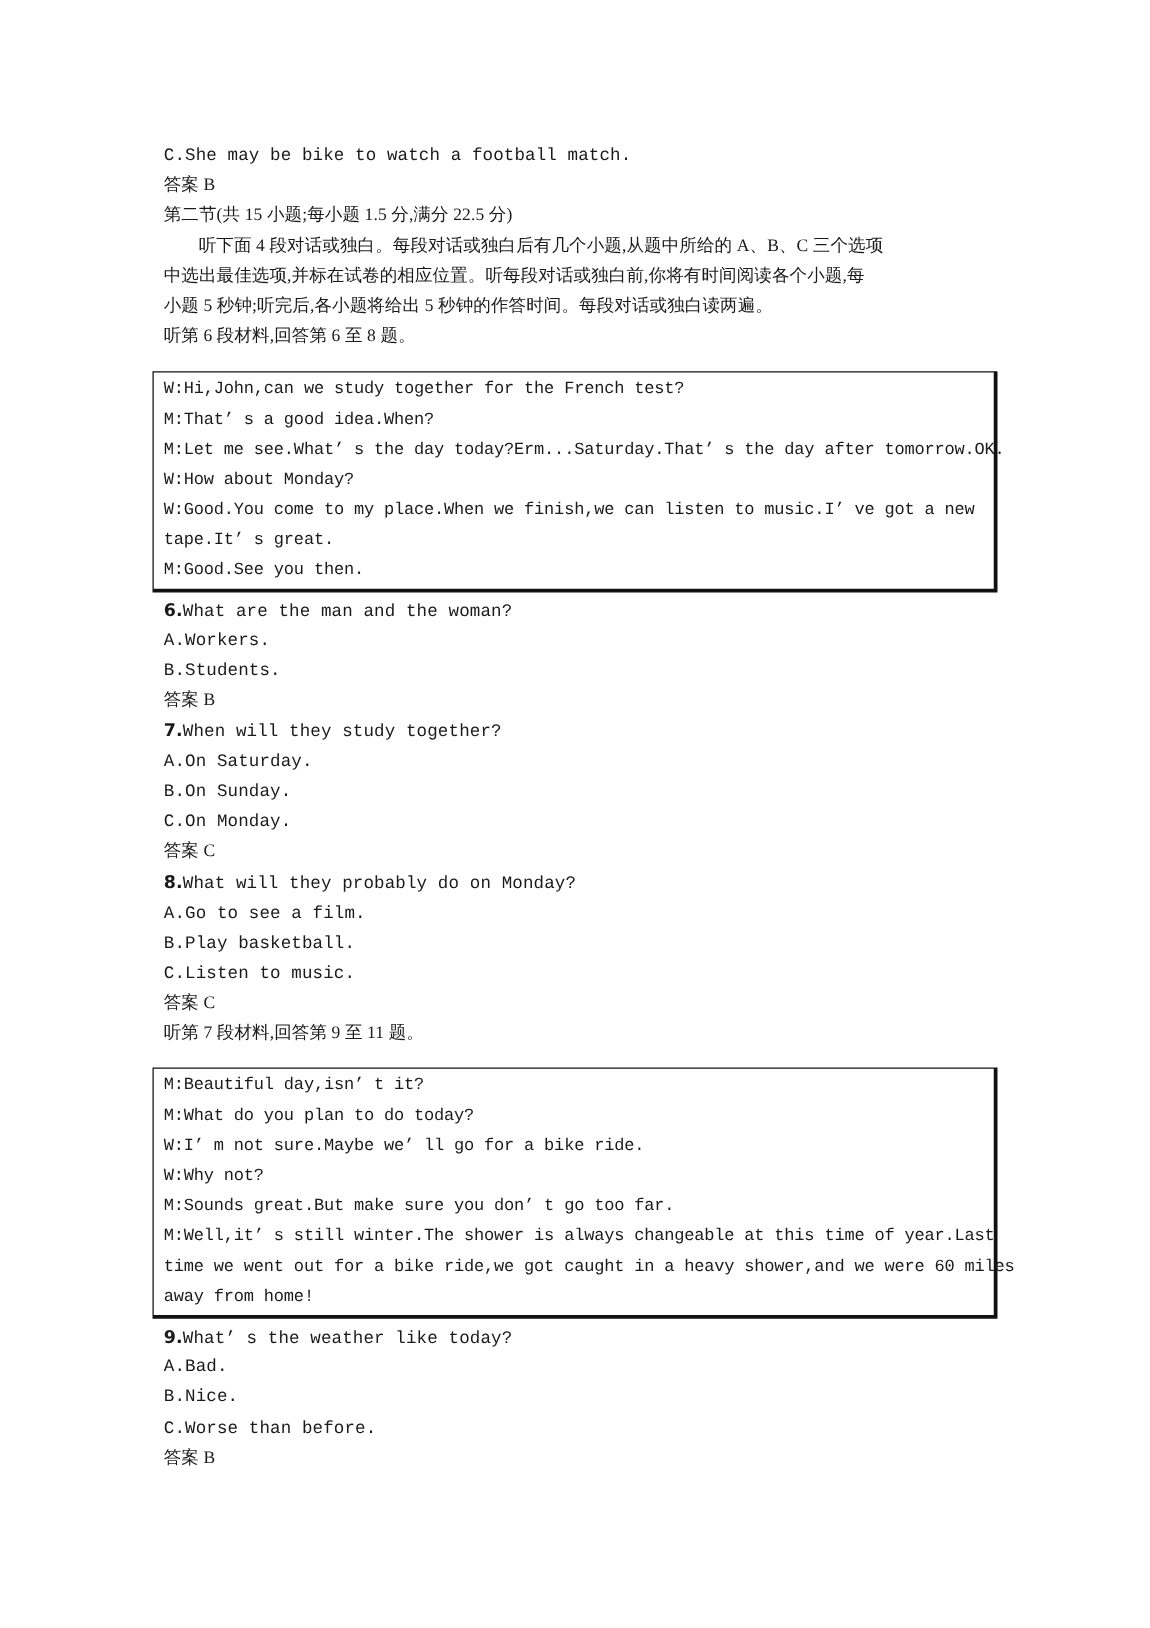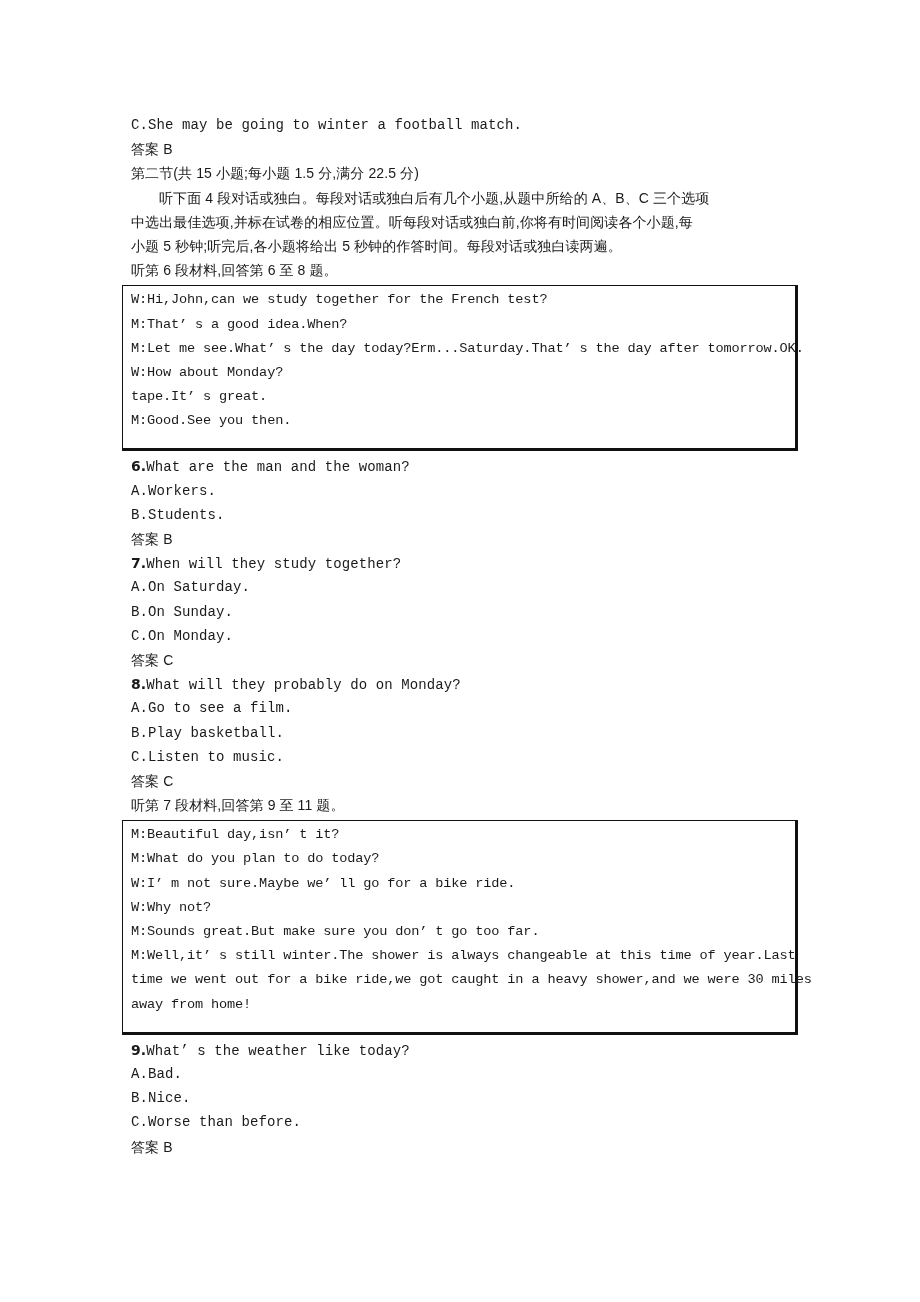--- a/index.html
+++ b/index.html
@@ -23,66 +23,67 @@
     }
     .line {
       font-size: 14px;
       line-height: 24.2px;
       height: 24.2px;
       white-space: nowrap;
       letter-spacing: 0.1px;
       font-family: "Liberation Mono", "DejaVu Sans Mono", monospace;
     }
     .line.cn {
-      font-family: Liberation Sans, sans-serif;
+      font-family: Liberation Serif, serif;
       font-size: 14px;
     }
     .indent {
       padding-left: 28px;
     }
     .dialog-box {
       position: relative;
       margin-left: -9px;
       width: 664px;
       border: 1px solid #111;
       border-right: 3px solid #111;
       border-bottom: 3px solid #111;
-      padding: 2px 0 15px 8px;
-      margin-top: 3px;
+      padding: 2px 0 1px 8px;
+      margin-top: 15px;
       margin-bottom: 3px;
     }
     .dialog-box .line {
       font-family: "Liberation Mono", "DejaVu Sans Mono", monospace;
       font-size: 13.6px;
       letter-spacing: -0.15px;
     }
     .qnum {
       font-family: "DejaVu Sans", "Liberation Sans", sans-serif;
       font-weight: bold;
       font-size: 14px;
     }
   </style>
 </head>
 <body>
 
 <div class="page">
 
-  <div class="line">C.She may be going to winter a football match.</div>
+  <div class="line">C.She may be bike to watch a football match.</div>
   <div class="line cn">答案 B</div>
   <div class="line cn">第二节(共 15 小题;每小题 1.5 分,满分 22.5 分)</div>
   <div class="line cn indent">听下面 4 段对话或独白。每段对话或独白后有几个小题,从题中所给的 A、B、C 三个选项</div>
   <div class="line cn">中选出最佳选项,并标在试卷的相应位置。听每段对话或独白前,你将有时间阅读各个小题,每</div>
   <div class="line cn">小题 5 秒钟;听完后,各小题将给出 5 秒钟的作答时间。每段对话或独白读两遍。</div>
   <div class="line cn">听第 6 段材料,回答第 6 至 8 题。</div>
 
   <div class="dialog-box">
     <div class="line">W:Hi,John,can we study together for the French test?</div>
     <div class="line">M:That’ s a good idea.When?</div>
     <div class="line">M:Let me see.What’ s the day today?Erm...Saturday.That’ s the day after tomorrow.OK.</div>
     <div class="line">W:How about Monday?</div>
+    <div class="line">W:Good.You come to my place.When we finish,we can listen to music.I’ ve got a new</div>
     <div class="line">tape.It’ s great.</div>
     <div class="line">M:Good.See you then.</div>
   </div>
 
   <div class="line">
     <span class="qnum">6.</span><span>What are the man and the woman?</span>
   </div>
   <div class="line">A.Workers.</div>
   <div class="line">B.Students.</div>
   <div class="line cn">答案 B</div>
@@ -105,21 +106,21 @@
 
   <div class="line cn">听第 7 段材料,回答第 9 至 11 题。</div>
 
   <div class="dialog-box">
     <div class="line">M:Beautiful day,isn’ t it?</div>
     <div class="line">M:What do you plan to do today?</div>
     <div class="line">W:I’ m not sure.Maybe we’ ll go for a bike ride.</div>
     <div class="line">W:Why not?</div>
     <div class="line">M:Sounds great.But make sure you don’ t go too far.</div>
     <div class="line">M:Well,it’ s still winter.The shower is always changeable at this time of year.Last</div>
-    <div class="line">time we went out for a bike ride,we got caught in a heavy shower,and we were 30 miles</div>
+    <div class="line">time we went out for a bike ride,we got caught in a heavy shower,and we were 60 miles</div>
     <div class="line">away from home!</div>
   </div>
 
   <div class="line">
     <span class="qnum">9.</span><span>What’ s the weather like today?</span>
   </div>
   <div class="line">A.Bad.</div>
   <div class="line">B.Nice.</div>
   <div class="line">C.Worse than before.</div>
   <div class="line cn">答案 B</div>

